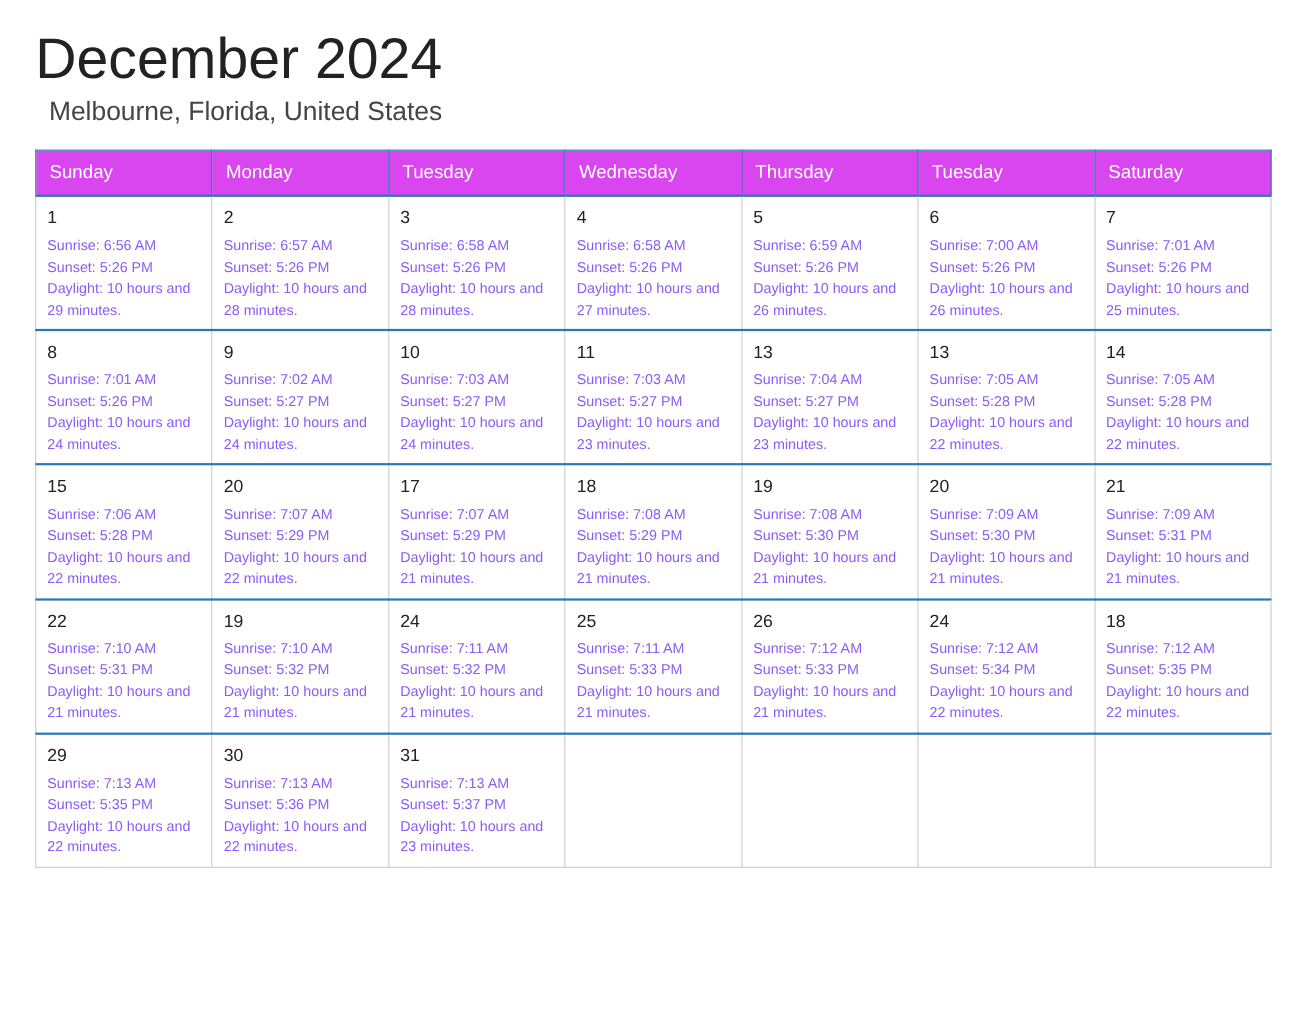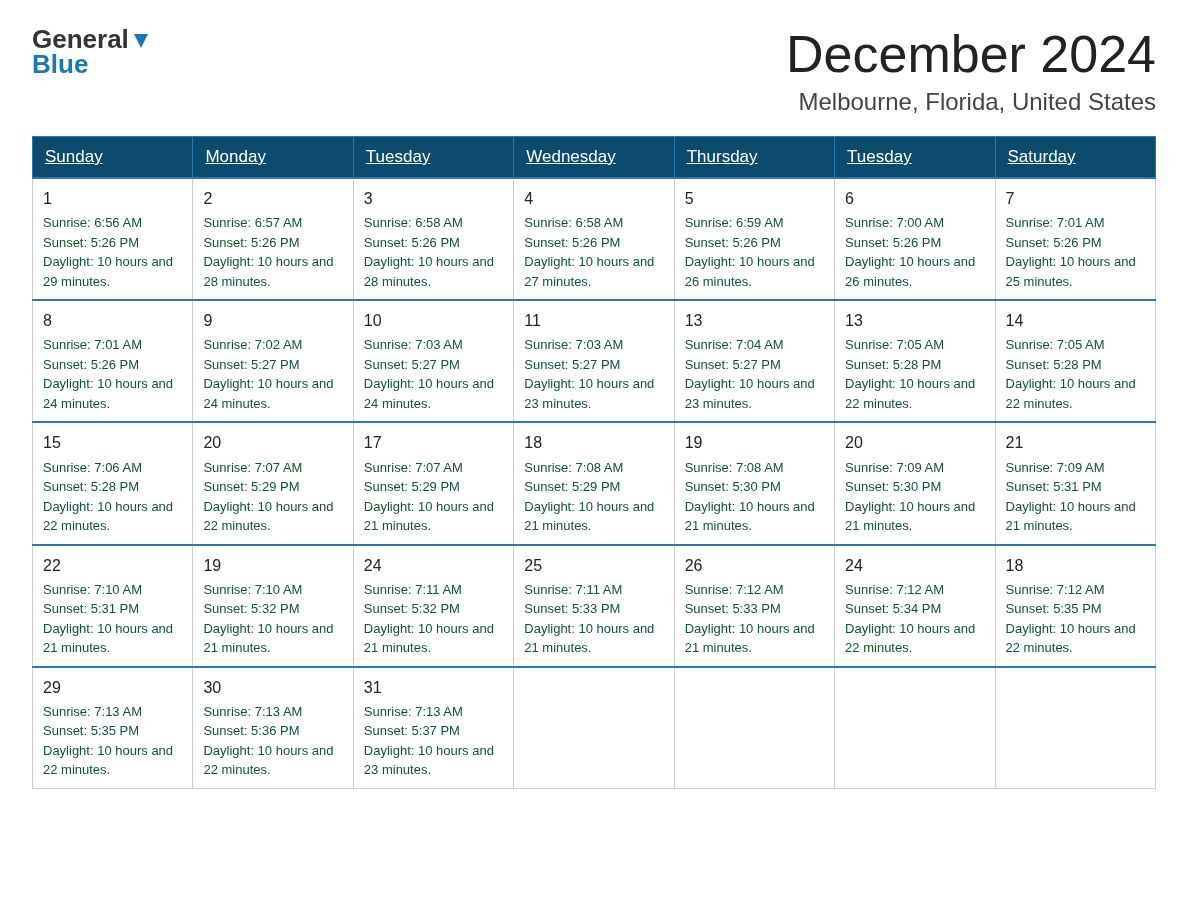--- a/index.html
+++ b/index.html
@@ -42,28 +42,27 @@
     .calendar-subtitle {
       font-size: 24px;
       color: #444;
       margin-top: 4px;
     }
     .calendar-table {
       width: 100%;
       border-collapse: collapse;
     }
     .calendar-table th {
-      background-color: #0c4a6e;
+      background-color: #d946ef;
       color: #fff;
       font-size: 17px;
       font-weight: normal;
       padding: 10px 12px;
       text-align: left;
       border: 1px solid #2779b5;
-      text-decoration: underline;
     }
     .calendar-table td {
       vertical-align: top;
       padding: 8px 10px;
       border: 1px solid #ccc;
       width: 14.28%;
       min-height: 100px;
       font-size: 13.5px;
       color: #222;
       line-height: 1.45;
@@ -75,42 +74,33 @@
       border-top: 2px solid #2779b5;
     }
     .day-number {
       font-size: 16px;
       font-weight: normal;
       display: block;
       margin-bottom: 3px;
     }
     .day-info {
       font-size: 13px;
-      color: #14532d;
+      color: #8b5cf6;
       line-height: 1.5;
     }
     .logo-inline {
       display: flex;
       align-items: center;
       gap: 0;
     }
   </style>
 </head>
 <body>
 
 <div class="header-section">
-  <div class="logo">
-    <div class="logo-inline">
-      <span class="logo-text">General</span>
-      <svg width="22" height="22" viewBox="0 0 22 22" style="margin-left:1px;margin-top:2px;">
-        <polygon points="4,4 18,4 11,18" fill="#1a75bb"></polygon>
-      </svg>
-    </div>
-    <span class="logo-blue" style="margin-top:-6px;">Blue</span>
-  </div>
   <div class="title-section">
     <div class="calendar-title">December 2024</div>
     <div class="calendar-subtitle">Melbourne, Florida, United States</div>
   </div>
 </div>
 
 <table class="calendar-table">
   <thead>
     <tr>
     <th>Sunday</th>

